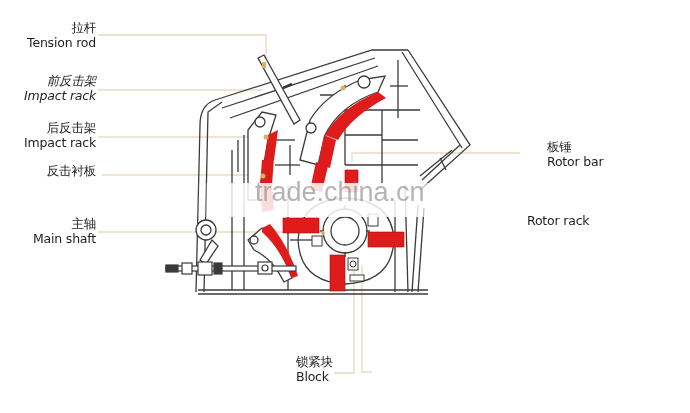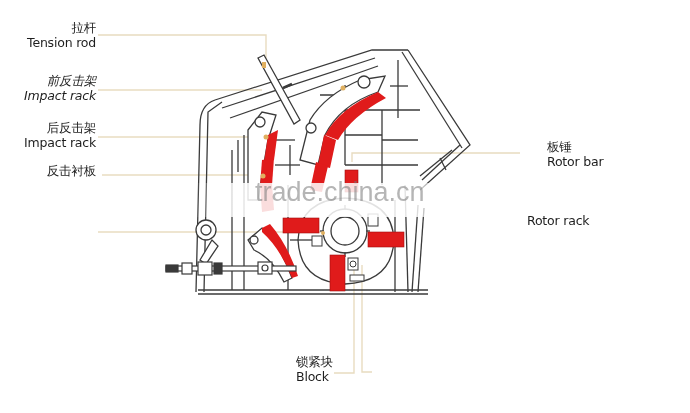--- a/index.html
+++ b/index.html
@@ -169,20 +169,24 @@
     <span class="zh">前反击架</span>
     <span class="en">Impact rack</span>
   </div>
   <div class="lbl right" style="right:594px;top:120px;">
     <span class="zh">后反击架</span>
     <span class="en">Impact rack</span>
   </div>
   <div class="lbl right" style="right:594px;top:163px;">
     <span class="zh">反击衬板</span>
   </div>
+  <div class="lbl right" style="right:594px;top:216px;">
+    <span class="zh">主轴</span>
+    <span class="en">Main shaft</span>
+  </div>
 
   <div class="lbl" style="left:547px;top:139px;">
     <span class="zh">板锤</span>
     <span class="en">Rotor bar</span>
   </div>
   <div class="lbl" style="left:527px;top:213px;">
     <span class="en">Rotor rack</span>
   </div>
 
   <div class="lbl" style="left:296px;top:354px;">

